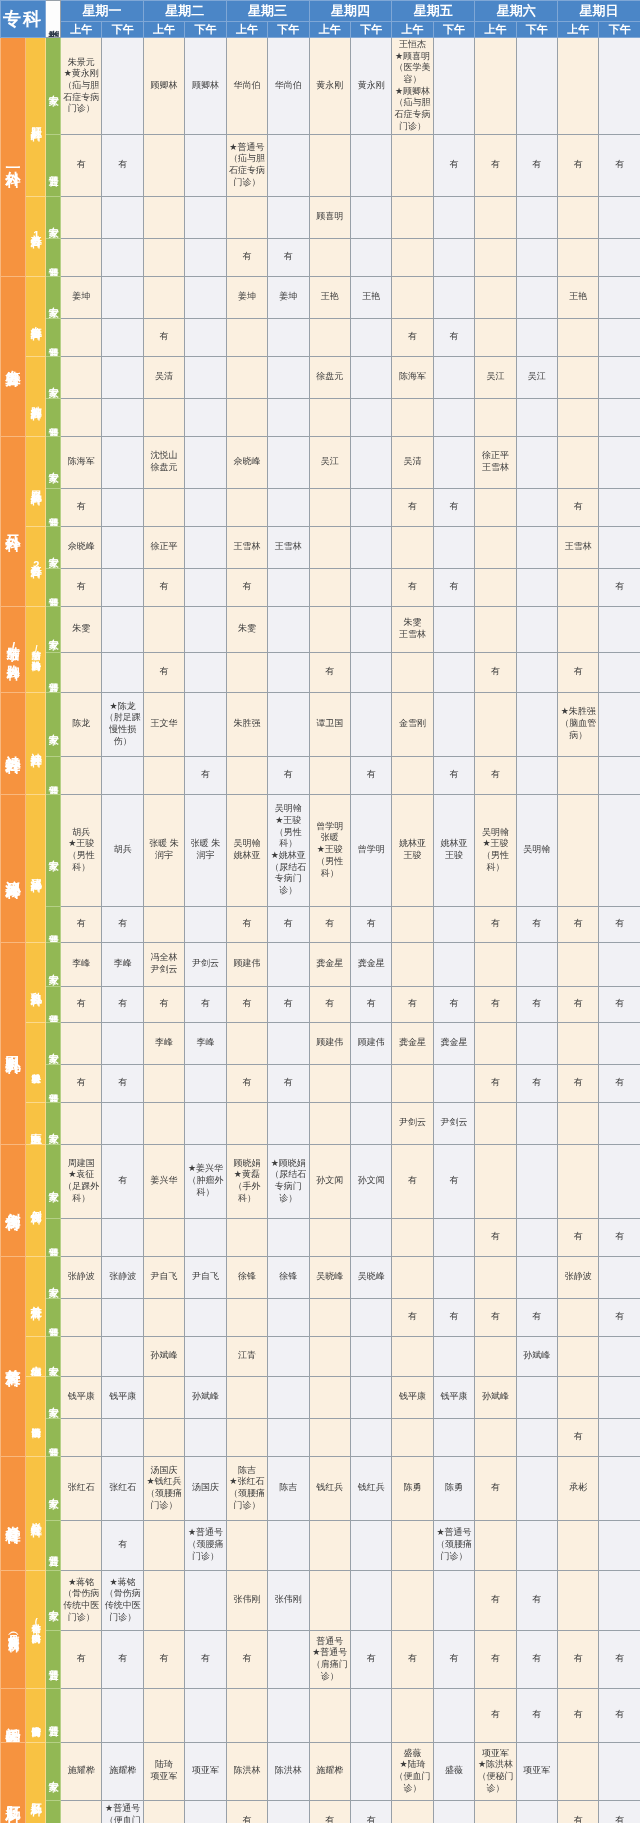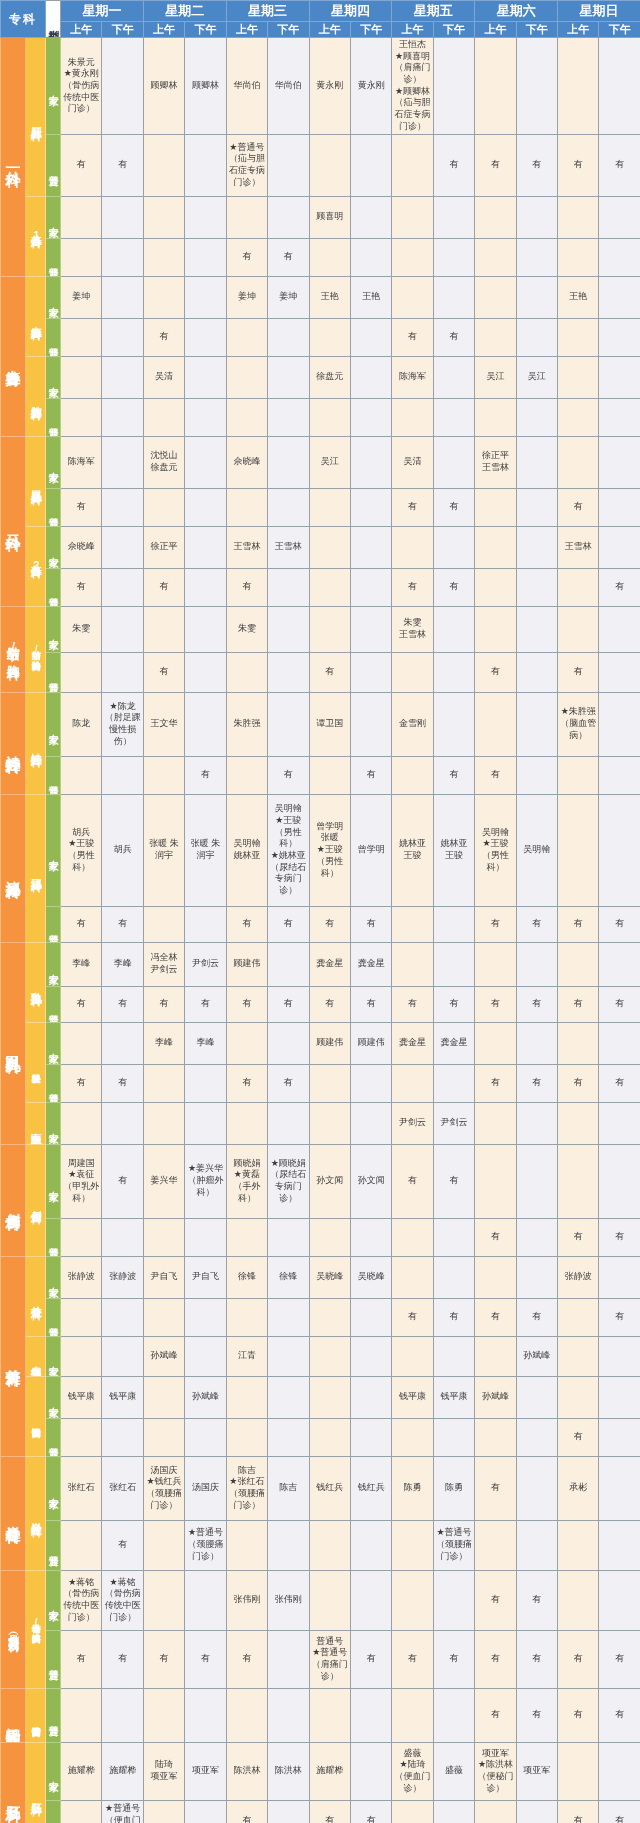--- a/index.html
+++ b/index.html
@@ -3,21 +3,21 @@
 <meta charset="utf-8">
 <style>
   html,body{margin:0;padding:0;background:#fff;}
   body{font-family:"Liberation Sans","DejaVu Sans",sans-serif;width:640px;}
   table{border-collapse:collapse;table-layout:fixed;width:640px;}
   td,th{border:1px solid #98a0a8;padding:0;overflow:hidden;vertical-align:middle;text-align:center;}
   
   th.blue{background:#4b86c7;color:#fff;font-weight:bold;border-color:#7fa7d6;}
   th.dayh{font-size:13px;height:20px;}
   th.sesh{font-size:11px;height:15px;}
-  th.corner{font-size:12px;letter-spacing:2px;}
+  th.corner{font-size:18px;letter-spacing:2px;}
   th.cath{background:#fdfdfd;color:#2f3b4a;font-weight:bold;font-size:11px;border-color:#98a0a8;}
   
   td.og{background:#f6933f;color:#fff;font-weight:bold;border-color:#f9b87e;}
   td.yg{background:#f8c243;color:#fff;font-weight:bold;border-color:#fbd98c;}
   td.gg{background:#92b854;color:#fff;font-weight:bold;border-color:#b5d086;font-size:10px;}
   .vtext{writing-mode:vertical-rl;text-orientation:upright;display:inline-block;letter-spacing:1px;line-height:1.05;max-height:100%;margin:0 auto;}
   .fs15{font-size:15px;} .fs13{font-size:13px;} .fs11{font-size:11px;} .fs9{font-size:9px;letter-spacing:0;}
   
   td.am{background:#fbf0e0;}
   td.pm{background:#f1f1f5;}
@@ -75,31 +75,31 @@
         <th class="blue sesh">下午</th>
       </tr>
     </thead>
   <tbody id="tbody">
       <tr style="height: 80px;">
         <td class="og" rowspan="4"><span class="vtext fs15">外一科</span></td>
         <td class="yg" rowspan="2"><span class="vtext fs11">肝胆外科</span></td>
         <td class="gg"><span class="vtext">专家</span></td>
         <td class="cell am">朱景元
 ★黄永刚
-（骨伤病传统中医门诊）</td>
+（疝与胆石症专病门诊）</td>
         <td class="cell pm"></td>
         <td class="cell am">顾卿林</td>
         <td class="cell pm">顾卿林</td>
         <td class="cell am">华尚伯</td>
         <td class="cell pm">华尚伯</td>
         <td class="cell am">黄永刚</td>
         <td class="cell pm">黄永刚</td>
         <td class="cell am">王恒杰
 ★顾喜明
-（肩痛门诊）
+（医学美容）
 ★顾卿林
 （疝与胆石症专病门诊）</td>
         <td class="cell pm"></td>
         <td class="cell am"></td>
         <td class="cell pm"></td>
         <td class="cell am"></td>
         <td class="cell pm"></td>
       </tr>
       <tr style="height: 62px;">
         <td class="gg"><span class="vtext">普通</span></td>
@@ -512,21 +512,21 @@
         <td class="cell pm"></td>
         <td class="cell am"></td>
         <td class="cell pm"></td>
       </tr>
       <tr style="height: 74px;">
         <td class="og" rowspan="2"><span class="vtext fs15">创伤骨科</span></td>
         <td class="yg" rowspan="2"><span class="vtext fs11">创伤骨科</span></td>
         <td class="gg"><span class="vtext">专家</span></td>
         <td class="cell am">周建国
 ★袁征
-（甲乳外科）</td>
+（足踝外科）</td>
         <td class="cell pm">有</td>
         <td class="cell am">姜兴华</td>
         <td class="cell pm">★姜兴华
 （肿瘤外科）</td>
         <td class="cell am">顾晓娟
 ★黄磊
 （手外科）</td>
         <td class="cell pm">★顾晓娟
 （尿结石专病门诊）</td>
         <td class="cell am">孙文闻</td>

